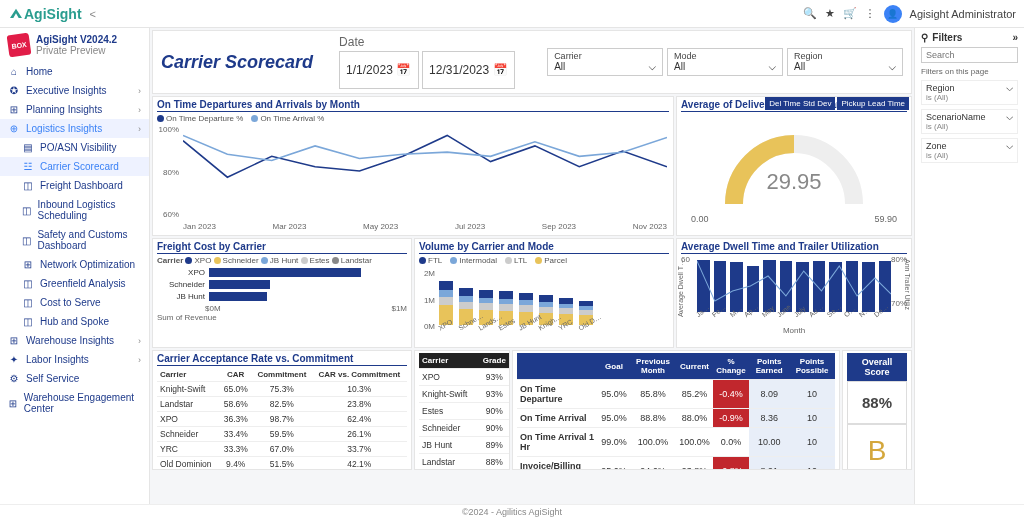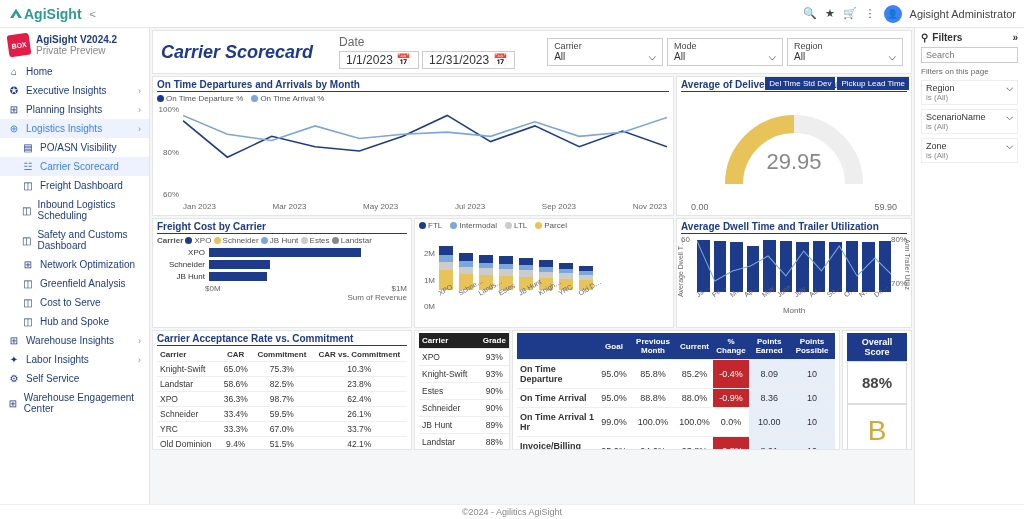--- a/index.html
+++ b/index.html
@@ -23,21 +23,21 @@
 .nav-item.sub{padding-left:22px;color:#1e3a8a}
 .nav-item.sub.active{color:#3b82f6}
 .nav-ico{width:12px;text-align:center;font-size:10px}
 .chev{margin-left:auto;font-size:9px;color:#888}
 .main{flex:1;display:flex;min-width:0}
 .dash{flex:1;display:flex;flex-direction:column;min-width:0;padding:2px}
 .hdr-row{display:flex;align-items:center;gap:6px;background:#fff;border:1px solid #e5e5e5;padding:4px 8px;margin-bottom:2px}
 .page-title{font-size:18px;font-weight:600;color:#1e3a8a;font-style:italic;margin-right:20px}
 .date-blk{font-size:12px}
 .date-blk .lbl{color:#666}
-.date-box{border:1px solid #ccc;padding:1px 6px;margin-top:2px;display:inline-flex;align-items:center;gap:4px}
+.date-box{border:1px solid #ccc;padding:11px 6px;margin-top:2px;display:inline-flex;align-items:center;gap:4px}
 .sel-blk{flex:1;border:1px solid #ccc;padding:2px 6px;position:relative}
 .sel-blk .lbl{font-size:9px;color:#444}
 .sel-blk .val{font-size:10px;color:#333;display:flex;justify-content:space-between}
 .grid{flex:1;display:grid;grid-template-columns:260px 260px 1fr;grid-template-rows:140px 110px 120px;gap:2px;min-height:0}
 .card{background:#fff;border:1px solid #e5e5e5;padding:2px 4px;overflow:hidden;position:relative}
 .card-title{font-size:10px;font-weight:600;color:#1e3a8a;border-bottom:1px solid #1e3a8a;padding-bottom:1px;margin-bottom:2px}
 .c-otd{grid-column:1/3}
 .c-gauge{grid-column:3/4}
 .c-freight{grid-column:1/2;grid-row:2/3}
 .c-vol{grid-column:2/3;grid-row:2/3}
@@ -47,21 +47,21 @@
 .legend{font-size:8px;color:#555;display:flex;gap:8px;flex-wrap:wrap;margin-bottom:2px}
 .legend .dot{display:inline-block;width:7px;height:7px;border-radius:50%;margin-right:2px;vertical-align:middle}
 .chart-area{position:relative;height:calc(100% - 28px)}
 .y-axis{position:absolute;left:0;top:0;bottom:12px;width:24px;display:flex;flex-direction:column;justify-content:space-between;font-size:8px;color:#666;text-align:right;padding-right:2px}
 .x-axis{position:absolute;left:26px;right:2px;bottom:0;display:flex;justify-content:space-between;font-size:8px;color:#666}
 svg.plot{position:absolute;left:26px;right:2px;top:0;bottom:12px;width:calc(100% - 28px);height:calc(100% - 12px)}
 .gauge-wrap{display:flex;flex-direction:column;align-items:center;position:relative;height:calc(100% - 16px)}
 .gauge-val{position:absolute;top:58%;left:50%;transform:translate(-50%,-50%);font-size:22px;color:#888;font-weight:300}
 .gauge-btns{position:absolute;right:2px;top:0;display:flex;flex-direction:row;gap:2px}
 .gauge-btn{background:#1e3a8a;color:#fff;font-size:8px;padding:2px 4px;cursor:pointer}
-.gauge-ends{position:absolute;bottom:0;left:10px;right:10px;display:flex;justify-content:space-between;font-size:9px;color:#666}
+.gauge-ends{position:absolute;bottom:8px;left:10px;right:10px;display:flex;justify-content:space-between;font-size:9px;color:#666}
 .hbar-row{display:flex;align-items:center;gap:4px;margin:3px 0}
 .hbar-lbl{width:44px;font-size:8px;text-align:right}
 .hbar-bar{height:9px;background:#1e3a8a}
 .stacked{display:flex;align-items:flex-end;gap:6px;height:56px;margin-left:20px;margin-top:4px}
 .stk-col{display:flex;flex-direction:column;width:14px}
 .stk-seg{width:100%}
 .stk-x{display:flex;gap:4px;margin-left:20px;font-size:7px;color:#666}
 .stk-x span{width:16px;transform:rotate(-30deg);transform-origin:left;white-space:nowrap}
 .dwell-area{position:relative;height:70px;margin-top:2px}
 .dwell-bars{display:flex;align-items:flex-end;gap:4px;height:56px;margin:0 16px}
@@ -299,24 +299,25 @@
                 </div>
                 <div class="hbar-row">
                   <div class="hbar-lbl">JB Hunt</div>
                   <div class="hbar-bar" style="width:57.6px"></div>
                 </div>
               </div>
             <div style="display:flex;justify-content:space-between;margin-left:48px;font-size:8px;color:#666">
                 <span>$0M</span>
                 <span>$1M</span>
               </div>
-            <div style="text-align:right;font-size:8px;color:#666">Sum of Revenue</div>
+            <div style="text-align:left;font-size:8px;color:#666">Sum of Revenue</div>
           </div>
 
           <div class="card c-vol">
+            <div class="card-title">Volume by Carrier and Mode</div>
             <div class="legend" id="vol-legend">
                 <span><span class="dot" style="background:#1e3a8a"></span>FTL</span>
                 <span><span class="dot" style="background:#7ba7d9"></span>Intermodal</span>
                 <span><span class="dot" style="background:#ccc"></span>LTL</span>
                 <span><span class="dot" style="background:#e8c35a"></span>Parcel</span>
               </div>
             <div style="position:absolute;left:2px;top:30px;bottom:16px;width:18px;display:flex;flex-direction:column;justify-content:space-between;font-size:8px;color:#666;text-align:right">
               <span>2M</span>
                 <span>1M</span>
                 <span>0M</span>

